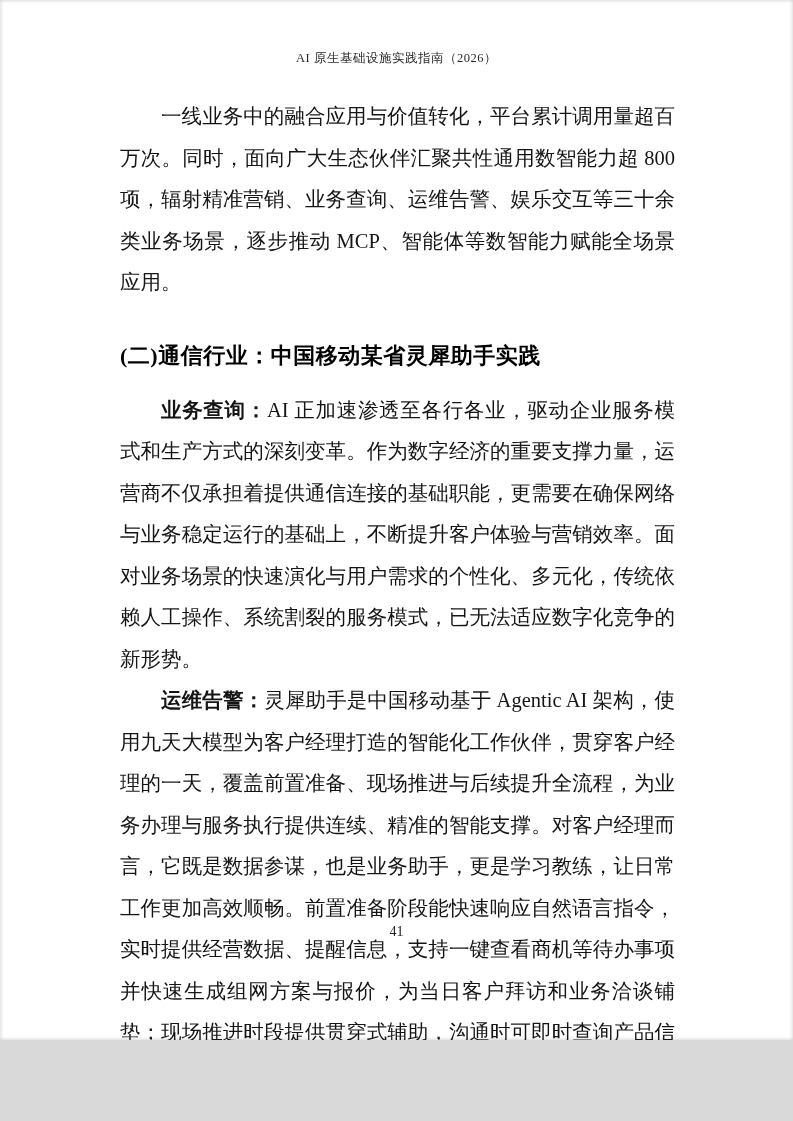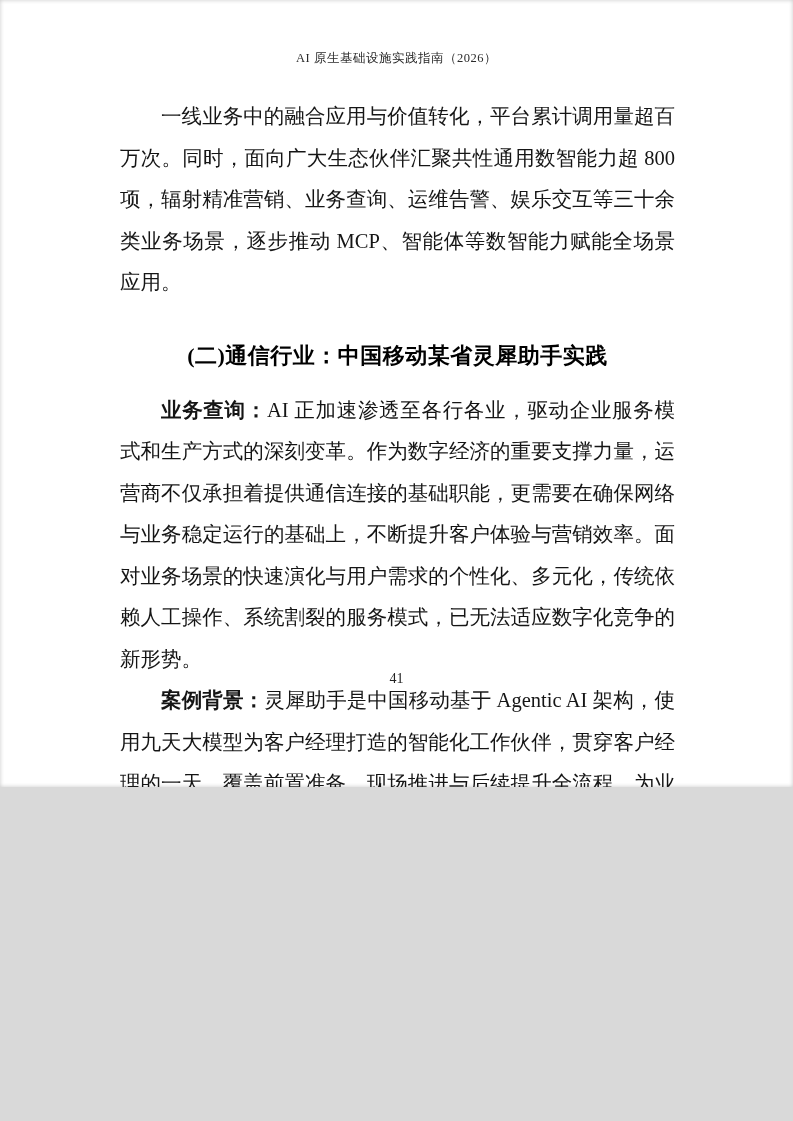--- a/index.html
+++ b/index.html
@@ -4,21 +4,21 @@
 <style>
   * { box-sizing: border-box; }
   html, body { margin: 0; padding: 0; }
   body {
     background: #d9d9d9;
     font-family: "Liberation Serif", serif;
   }
   .page {
     position: relative;
     width: 793px;
-    height: 787px;
+    height: 1040px;
     margin: 0 auto;
     background: #ffffff;
     overflow: hidden;
     box-shadow: inset 0 0 4px rgba(0,0,0,0.22);
   }
   .header {
     position: absolute;
     top: 50px;
     left: 0;
     width: 100%;
@@ -39,21 +39,20 @@
     font-size: 20.5px;
     line-height: 41.5px;
     text-align: justify;
     text-justify: inter-ideograph;
     text-indent: 2em;
   }
   .heading {
     margin: 30px 0 12px 0;
     font-size: 22px;
     font-weight: 700;
-    text-align: center;
     line-height: 44px;
     color: #000000;
     letter-spacing: 0.5px;
   }
   .label { font-weight: 700; }
   .footer {
     position: absolute;
     bottom: 100px;
     left: 0;
     width: 100%;
@@ -70,19 +69,19 @@
   <div class="header">AI 原生基础设施实践指南（2026）</div>
 
   <div class="content">
 
     <p class="para">一线业务中的融合应用与价值转化，平台累计调用量超百万次。同时，面向广大生态伙伴汇聚共性通用数智能力超 800 项，辐射精准营销、业务查询、运维告警、娱乐交互等三十余类业务场景，逐步推动 MCP、智能体等数智能力赋能全场景应用。</p>
 
     <h2 class="heading">(二)通信行业：中国移动某省灵犀助手实践</h2>
 
     <p class="para"><span class="label">业务查询：</span><span>AI 正加速渗透至各行各业，驱动企业服务模式和生产方式的深刻变革。作为数字经济的重要支撑力量，运营商不仅承担着提供通信连接的基础职能，更需要在确保网络与业务稳定运行的基础上，不断提升客户体验与营销效率。面对业务场景的快速演化与用户需求的个性化、多元化，传统依赖人工操作、系统割裂的服务模式，已无法适应数字化竞争的新形势。</span></p>
 
-    <p class="para"><span class="label">案例背景：</span><span>灵犀助手是中国移动基于 Agentic AI 架构，使用九天大模型为客户经理打造的智能化工作伙伴，贯穿客户经理的一天，覆盖前置准备、现场推进与后续提升全流程，为业务办理与服务执行提供连续、精准的智能支撑。对客户经理而言，它既是数据参谋，也是业务助手，更是学习教练，让日常工作更加高效顺畅。前置准备阶段能快速响应自然语言指令，实时提供经营数据、提醒信息，支持一键查看商机等待办事项并快速生成组网方案与报价，为当日客户拜访和业务洽谈铺垫；现场推进时段提供贯穿式辅助，沟通时可即时查询产品信息与营销案例，办理业务时能用自然语言指令完成相关操作且支持智能填参，服务环节能对话查询订单进展、</span></p>
+    <p class="para"><span class="label">运维告警：</span><span>灵犀助手是中国移动基于 Agentic AI 架构，使用九天大模型为客户经理打造的智能化工作伙伴，贯穿客户经理的一天，覆盖前置准备、现场推进与后续提升全流程，为业务办理与服务执行提供连续、精准的智能支撑。对客户经理而言，它既是数据参谋，也是业务助手，更是学习教练，让日常工作更加高效顺畅。前置准备阶段能快速响应自然语言指令，实时提供经营数据、提醒信息，支持一键查看商机等待办事项并快速生成组网方案与报价，为当日客户拜访和业务洽谈铺垫；现场推进时段提供贯穿式辅助，沟通时可即时查询产品信息与营销案例，办理业务时能用自然语言指令完成相关操作且支持智能填参，服务环节能对话查询订单进展、</span></p>
 
   </div>
 
   <div class="footer">41</div>
 
 </div>
 
 </body></html>

